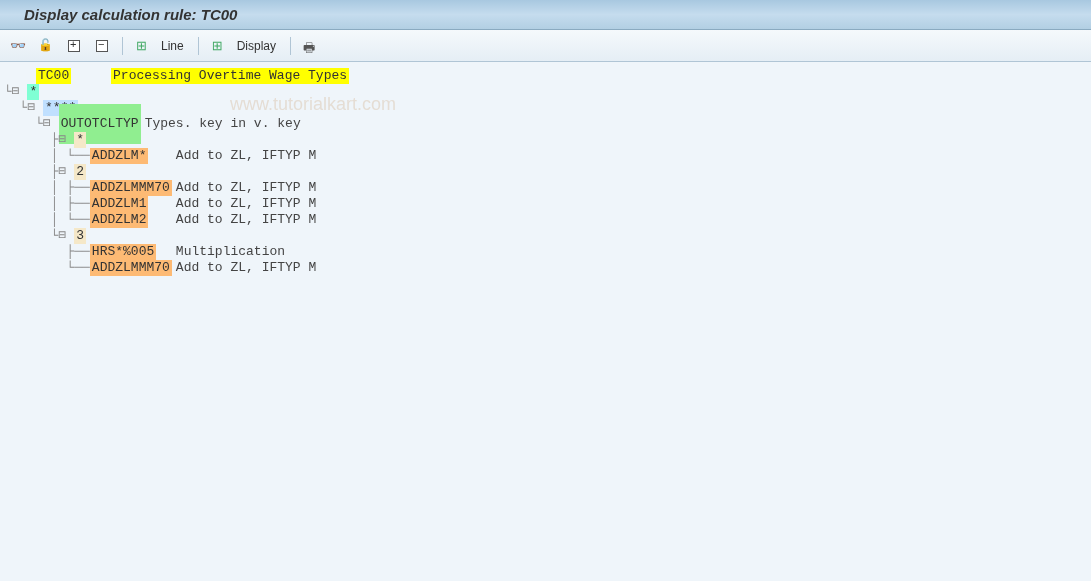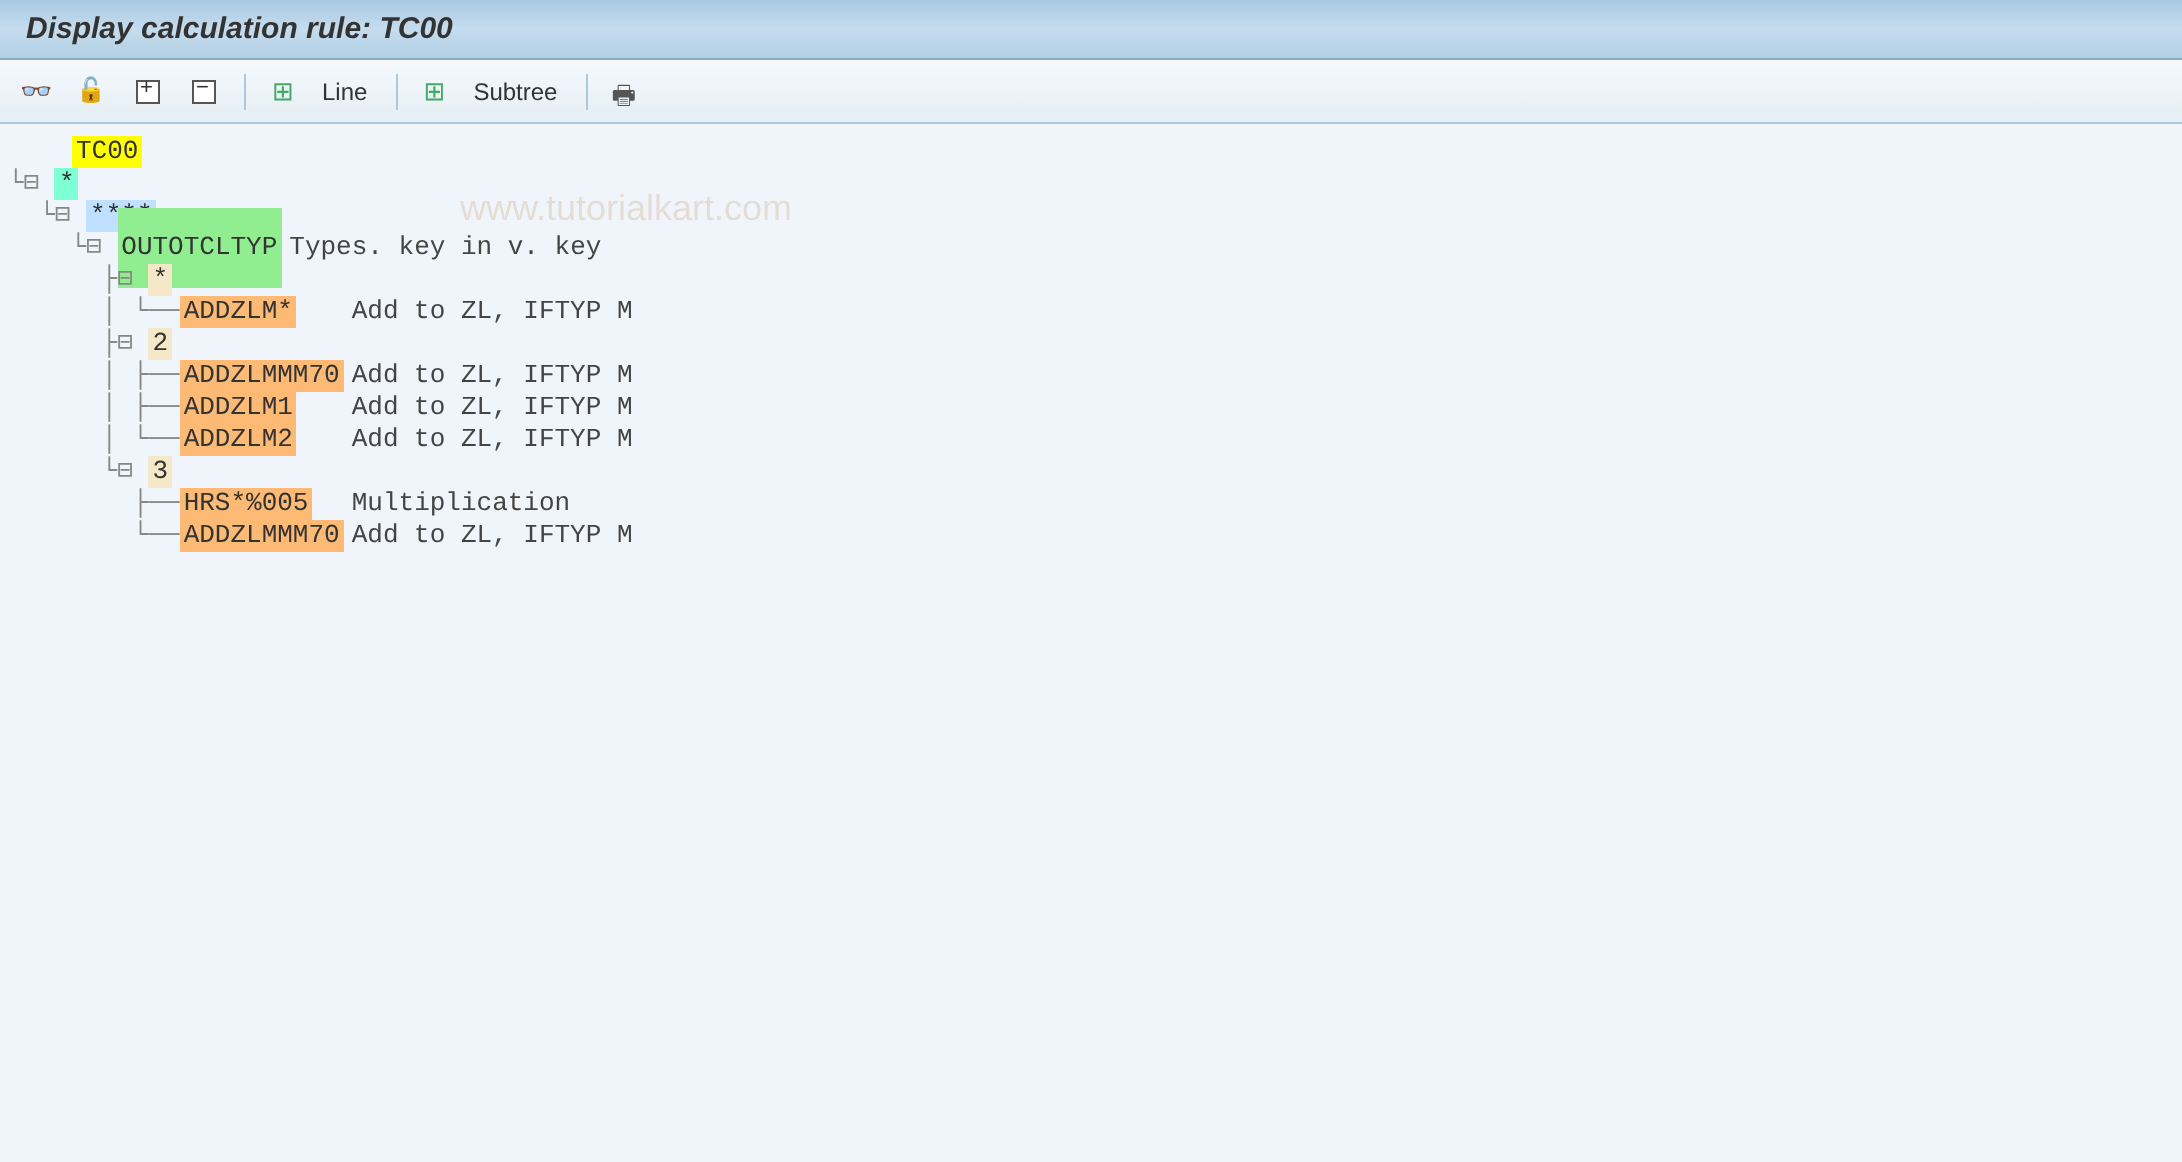--- a/index.html
+++ b/index.html
@@ -7,21 +7,21 @@
       font-family: Arial, sans-serif;
       font-size: 12px;
       background: #f0f4f7;
       width: 1091px;
       height: 581px;
       overflow: hidden;
       position: relative;
     }
     .title-bar {
       background: linear-gradient(to bottom, #a8c8e0 0%, #c5dcee 50%, #b2cfe3 100%);
-      padding: 6px 13px;
+      padding: 6px 24px;
       border-bottom: 1px solid #8aaac0;
       font-style: italic;
       font-weight: bold;
       font-size: 15px;
       color: #333;
     }
     .toolbar {
       background: linear-gradient(to bottom, #f5f9fc 0%, #e5eef5 100%);
       border-bottom: 1px solid #b0c5d5;
       padding: 4px 6px;
@@ -127,32 +127,32 @@
     </div>
   <div class="tb-sep"></div>
   <div class="tb-btn">
       <span class="icon icon-tree"></span>
     </div>
   <span class="tb-label">Line</span>
   <div class="tb-sep"></div>
   <div class="tb-btn">
       <span class="icon icon-tree2"></span>
     </div>
-  <span class="tb-label">Subtree</span>
+  <span class="tb-label">Display</span>
   <div class="tb-sep"></div>
   <div class="tb-btn">
       <span class="icon icon-print"></span>
     </div>
 </div>
 
 <div class="content">
   <div class="watermark">www.tutorialkart.com</div>
 
   <div class="tree-line">
-    <span class="hl-yellow">TC00</span><span> </span>
+    <span class="hl-yellow">TC00</span><span> </span><span class="hl-yellow">Processing Overtime Wage Types</span>
   </div>
 
   <div class="tree-line">
     <span class="tree-conn">└⊟ </span><span class="hl-teal">*</span>
   </div>
 
   <div class="tree-line">
     <span class="tree-conn">  └⊟ </span><span class="hl-lblue">****</span>
   </div>
 

